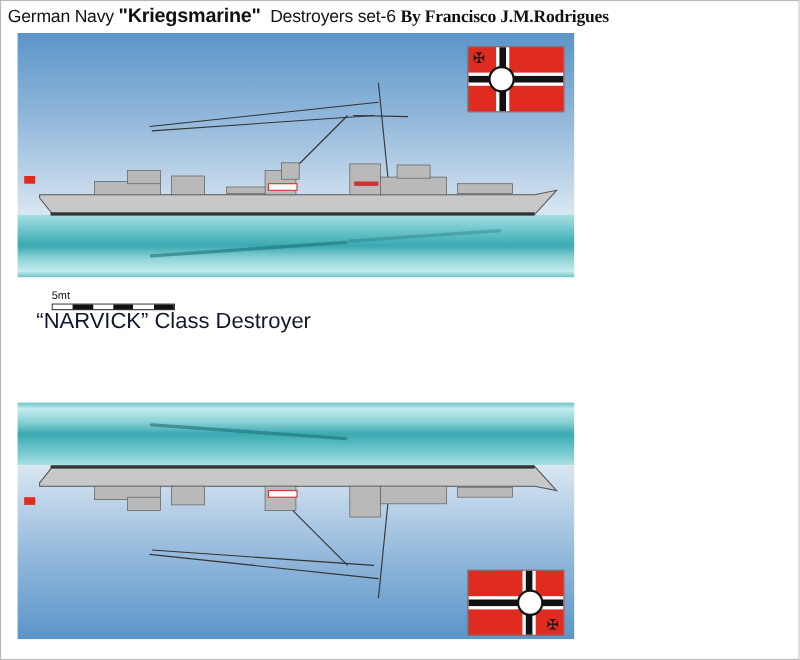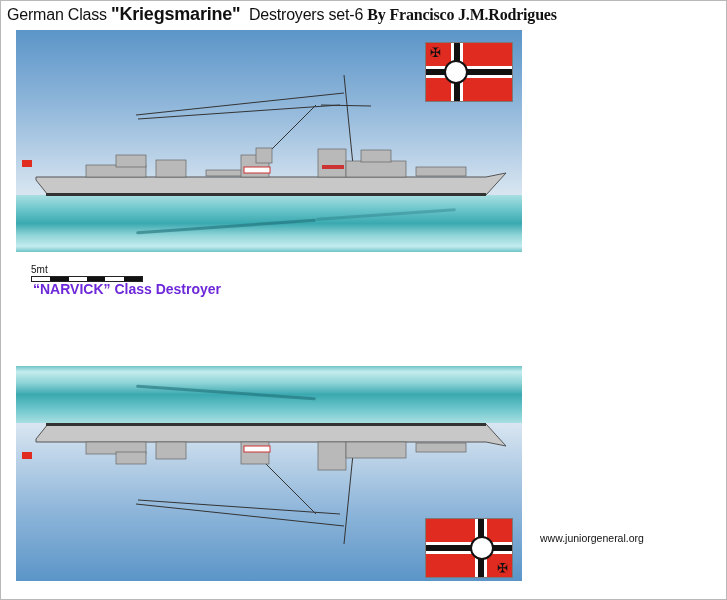--- a/index.html
+++ b/index.html
@@ -19,34 +19,34 @@
   .ship-bot{top:417px;height:127px;transform:scaleY(-1);}
   .flag{position:absolute;width:86px;height:58px;background:#e02b20;border:1px solid #7a7a7a;}
   .flag .hb{position:absolute;left:0;right:0;top:23px;height:12px;background:#fff;}
   .flag .hb i{position:absolute;left:0;right:0;top:3px;height:6px;background:#111;}
   .flag .vb{position:absolute;top:0;bottom:0;left:25px;width:12px;background:#fff;}
   .flag .vb i{position:absolute;top:0;bottom:0;left:3px;width:6px;background:#111;}
   .flag .disc{position:absolute;left:18px;top:17px;width:24px;height:24px;border-radius:50%;background:#fff;border:2px solid #111;box-sizing:border-box;}
   .flag .canton{position:absolute;font-size:13px;color:#111;line-height:1;}
   .flag-top{left:425px;top:42px;}
   .flag-bot{left:425px;top:518px;transform:rotate(180deg);}
-  .scale{position:absolute;left:31px;top:264px;}
+  .scale{position:absolute;left:47px;top:264px;}
   .scale .lbl{font-size:10px;color:#111;}
   .scale .bar{display:flex;margin-top:1px;border:1px solid #222;height:4px;width:110px;}
   .scale .bar span{flex:1;}
-  .classname{position:absolute;left:33px;top:281px;font-size:14px;color:#6d28d9;font-weight:bold;}
+  .classname{position:absolute;left:33px;top:281px;font-size:20px;color:#0f172a;}
   .urls{position:absolute;left:540px;top:532px;font-size:10.5px;line-height:12px;color:#111;}
 </style>
 </head>
 <body>
 
 <div class="frame"></div>
 
 <div class="title">
-  <span>German Class </span><span class="q">"Kriegsmarine"</span><span style="white-space:pre">  Destroyers set-6 </span><span class="b">By Francisco J.M.Rodrigues</span>
+  <span>German Navy </span><span class="q">"Kriegsmarine"</span><span style="white-space:pre">  Destroyers set-6 </span><span class="b">By Francisco J.M.Rodrigues</span>
 </div>
 
 <div class="panel sky-top"></div>
 <div class="panel sea-top">
   <div class="wake" style="left:120px;top:30px;width:180px;"></div>
   <div class="wake" style="left:300px;top:18px;width:140px;opacity:.35"></div>
 </div>
 
 <svg class="shipwrap ship-top" viewBox="0 0 506 127" width="506" height="127">
   <g stroke="#333" stroke-width="1" fill="none">
@@ -131,14 +131,13 @@
       <i></i>
     </div>
     <div class="vb">
       <i></i>
     </div>
   <div class="disc"></div>
   <span class="canton" style="left:4px;top:3px">✠</span>
 </div>
 
 <div class="urls">
-  <div>www.juniorgeneral.org</div>
 </div>
 
 </body></html>

